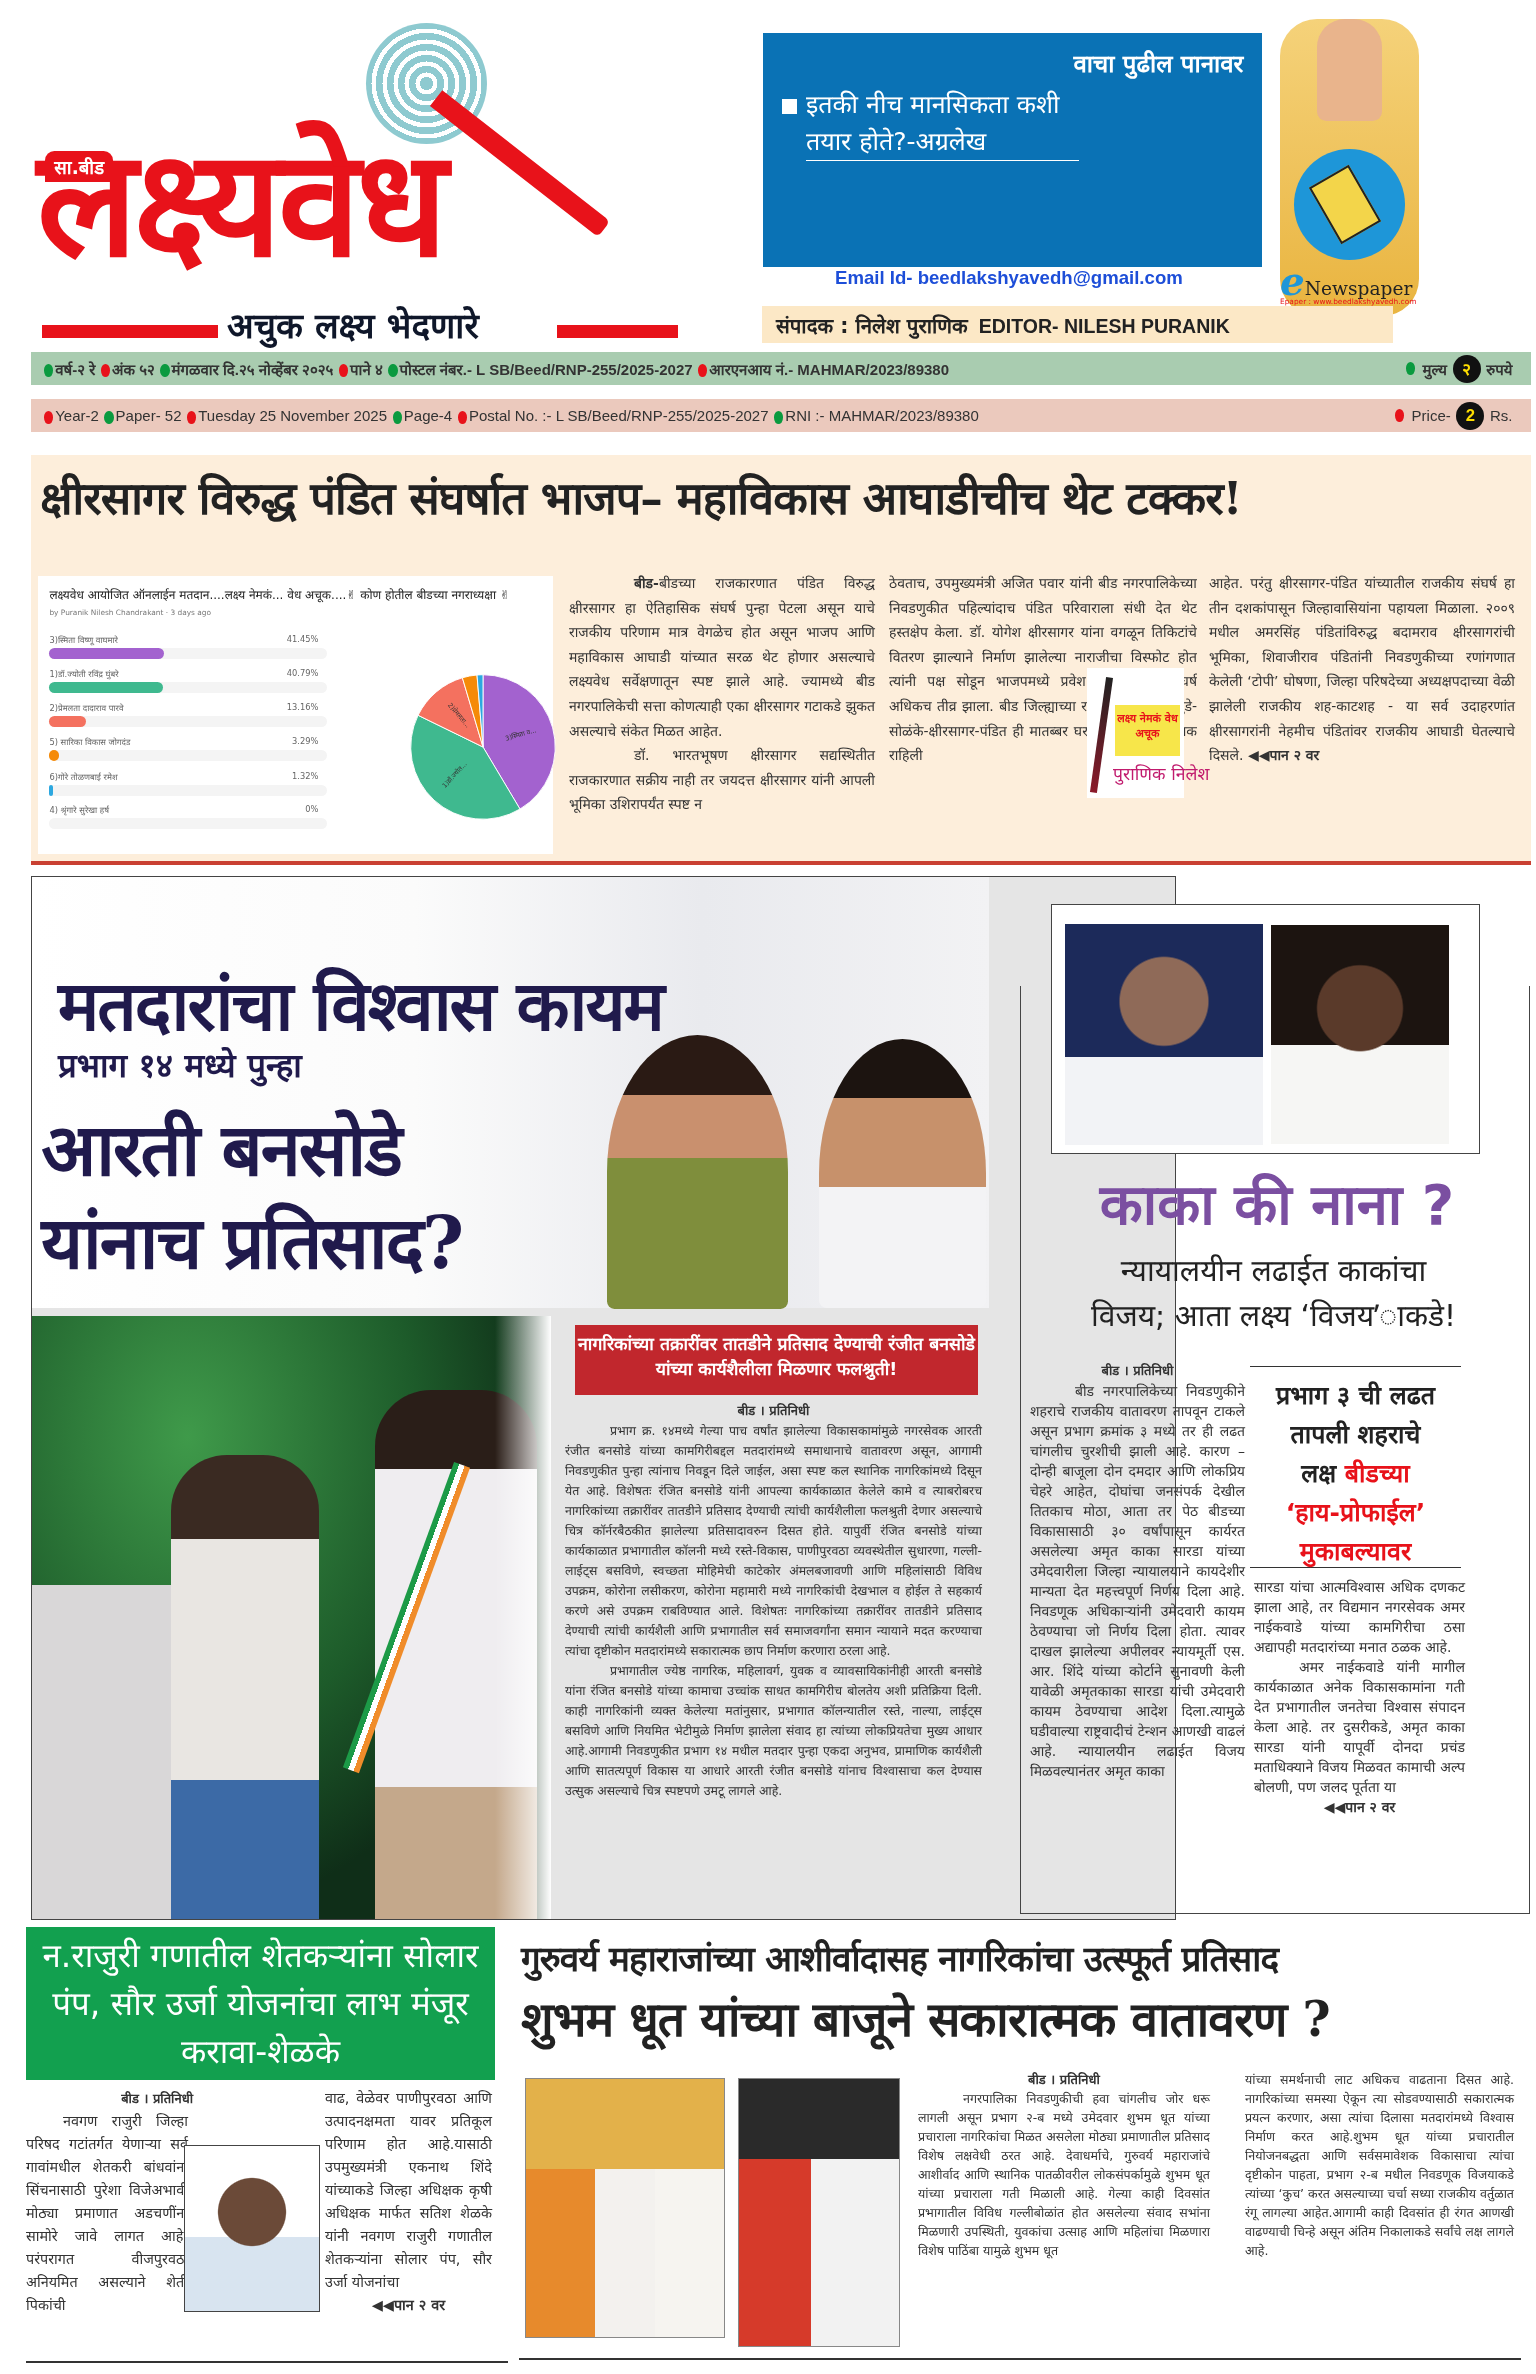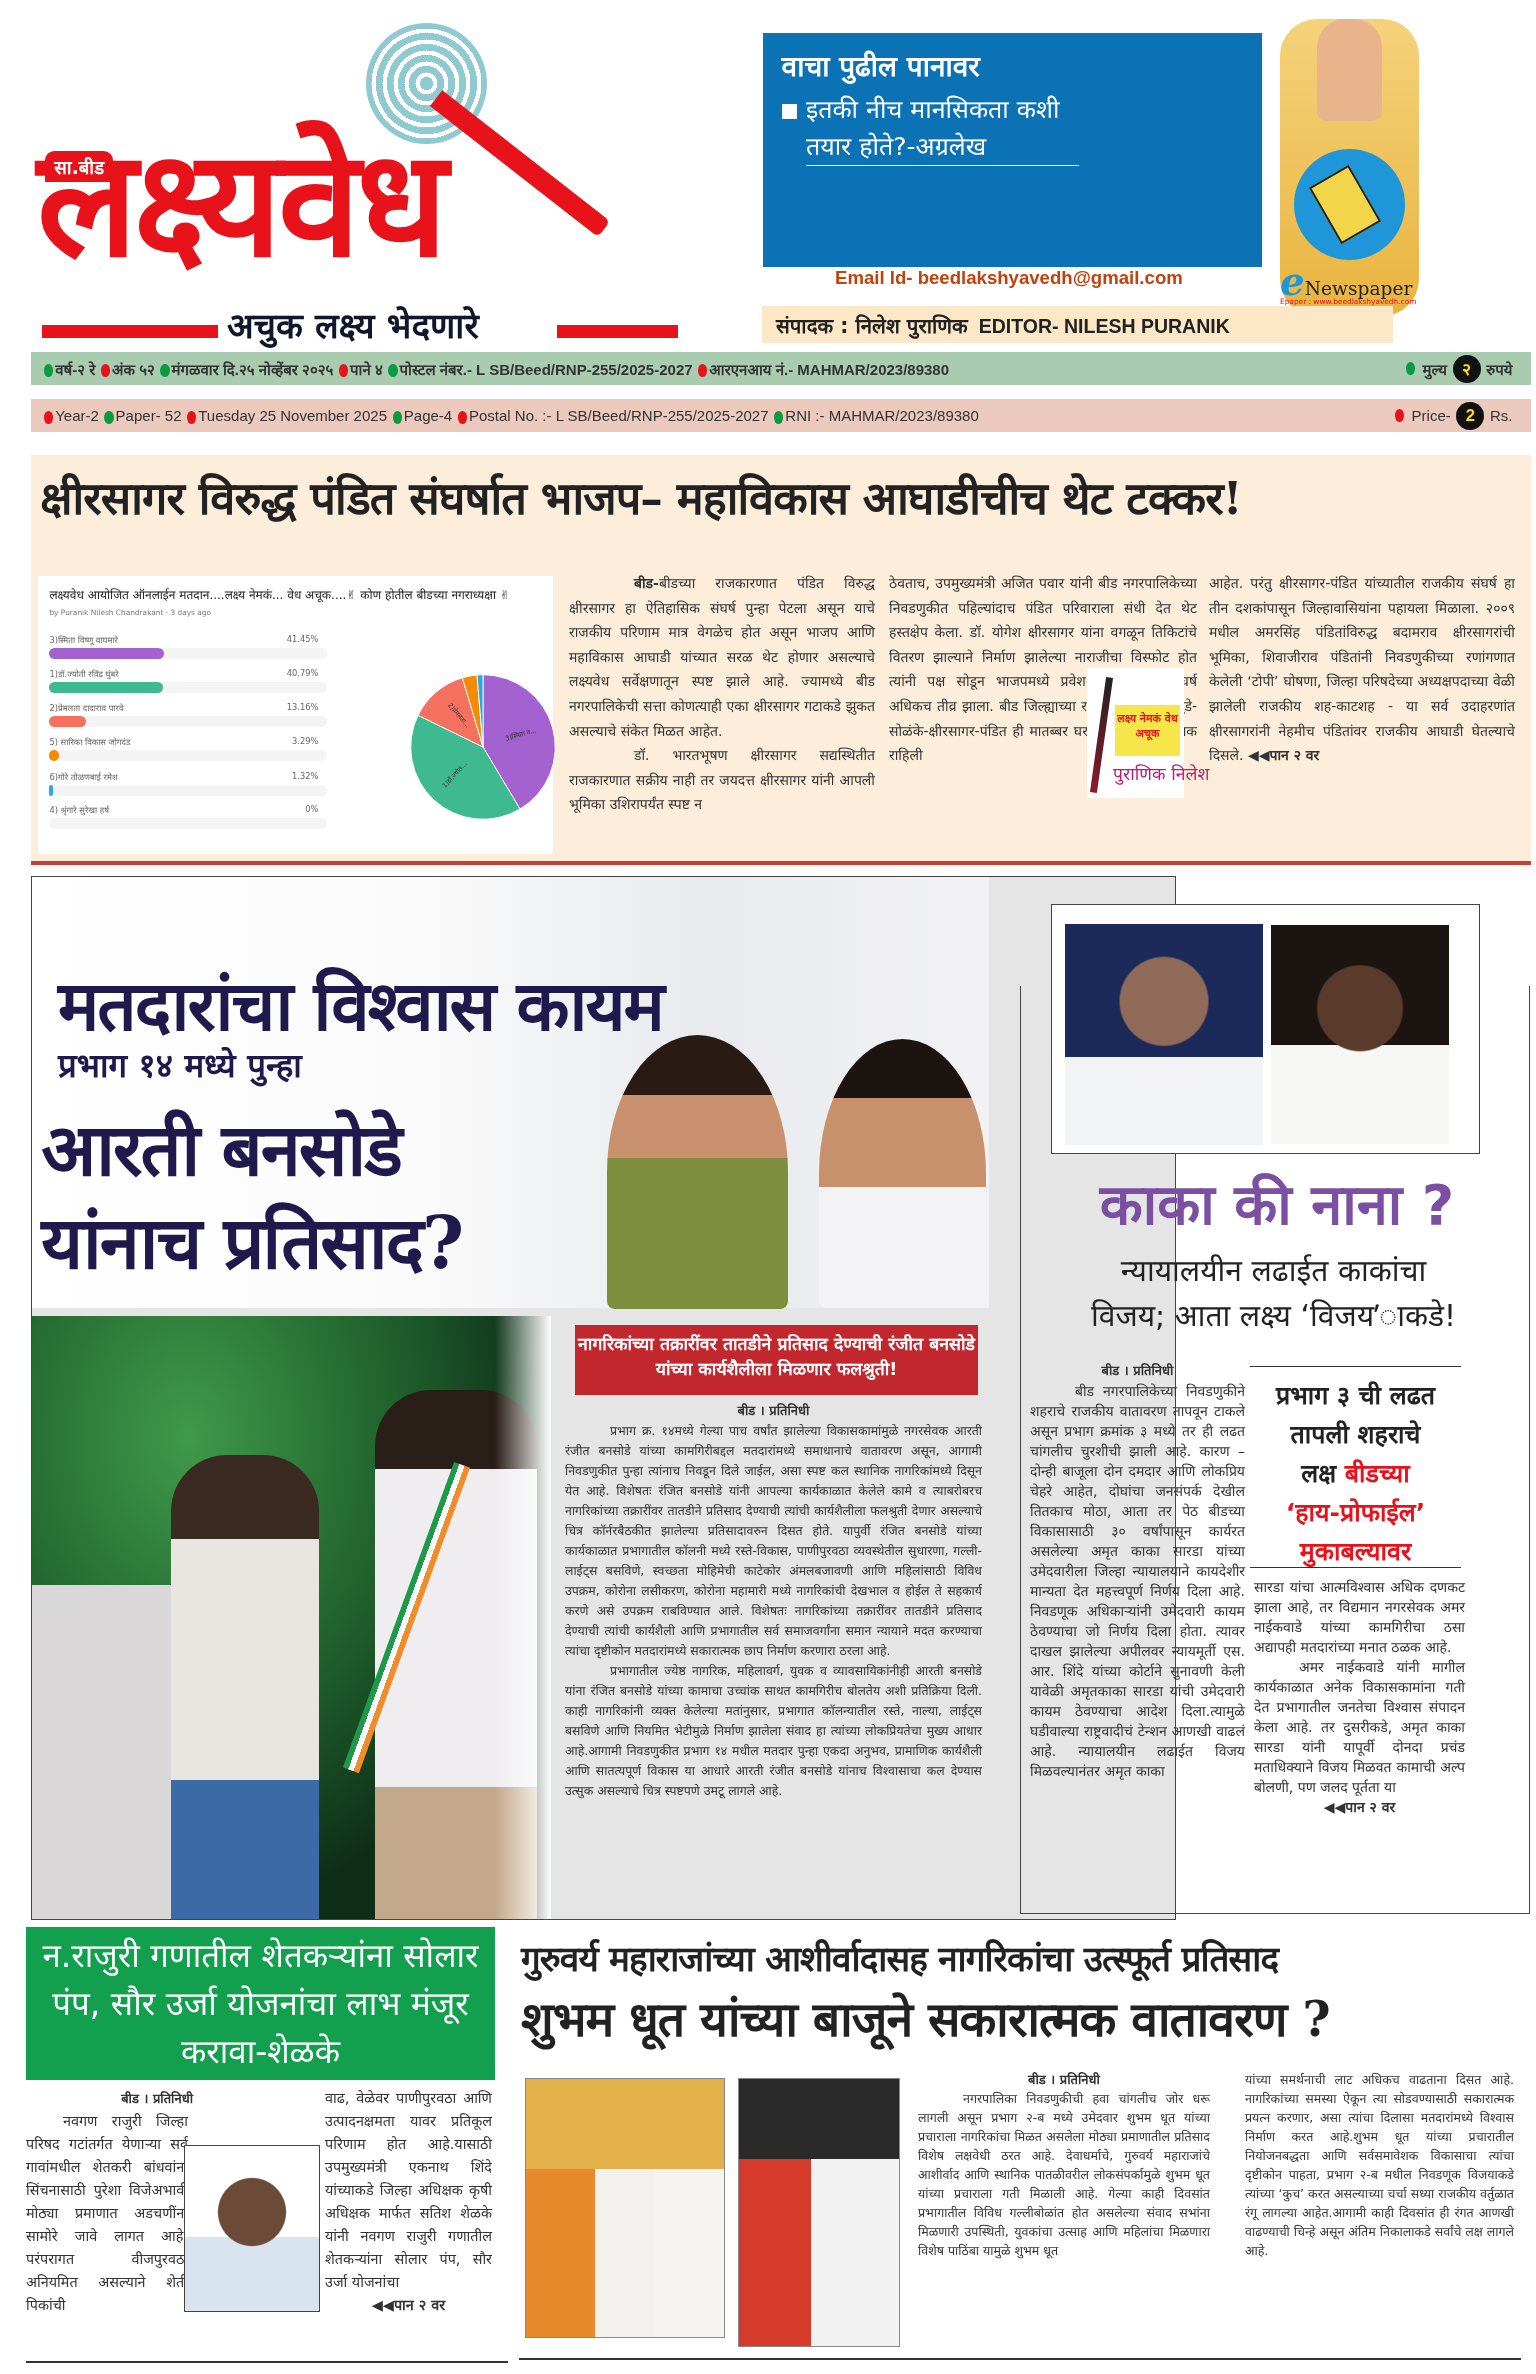--- a/index.html
+++ b/index.html
@@ -6,25 +6,25 @@
 body{width:1536px;height:2375px;background:#fff;font-family:"DejaVu Sans",sans-serif;color:#222;position:relative;overflow:hidden}
 .abs{position:absolute}
 
 .logo-target{left:366px;top:23px;width:121px;height:121px;border-radius:50%;background:repeating-radial-gradient(circle,#8ecad0 0 6.5px,#fff 6.5px 11px)}
 .logo-pen{left:436px;top:88px;width:213px;height:20.4px;background:#e8121a;transform:rotate(38deg);transform-origin:left center;border-radius:0 5.6px 5.6px 0}
 .logo-sub{left:45px;top:151px;background:#e8121a;color:#fff;font-size:18.6px;font-weight:bold;padding:2.8px 9.3px;border-radius:9.3px 9.3px 0 0}
 .logo-main{left:37px;top:130px;font-size:148px;font-weight:bold;color:#e8121a;line-height:1;letter-spacing:-3.7px;font-family:"DejaVu Sans",sans-serif}
 .logo-bar{top:325px;height:13px;background:#e8121a}
 .logo-tag{left:227px;top:301px;font-size:35px;font-weight:bold;color:#0f172a}
 .promo{left:763px;top:33px;width:499px;height:234px;background:#0a72b5;color:#fff;padding:13px 18.6px}
-.promo h2{text-align:left;font-size:28px;font-weight:bold;margin-bottom:7.4px}
+.promo h2{text-align:right;font-size:24px;font-weight:bold;margin-bottom:7.4px}
 .promo .item{display:flex;font-size:25px;line-height:37px}
 .promo .bullet{width:15px;height:15px;background:#fff;margin:13px 9.3px 0 0;flex:none}
 .promo .u{border-bottom:1.9px solid #fff;display:inline-block;padding-right:93px;margin-bottom:5.6px}
-.email{left:835px;top:267px;font-size:18.6px;font-weight:bold;color:#c2410c;font-family:"Liberation Sans",sans-serif}
+.email{left:835px;top:267px;font-size:18.6px;font-weight:bold;color:#1d4ed8;font-family:"Liberation Sans",sans-serif}
 .enews{left:1280px;top:18.6px;width:139px;height:297px;background:linear-gradient(180deg,#f5d27a,#e9b43f);border-radius:37px}
 .enews .hand{position:absolute;left:37px;top:0;width:65px;height:102px;background:#e9b48c;border-radius:28px 28px 9.3px 9.3px}
 .enews .circ{position:absolute;left:14px;top:130px;width:111px;height:111px;border-radius:50%;background:#1e96d8}
 .enews .paper{position:absolute;left:42px;top:153px;width:46px;height:65px;background:#f3d54a;border:2.8px solid #222;transform:rotate(-30deg)}
 .enews .lbl{position:absolute;left:0;top:239px;font-family:"DejaVu Serif",serif;font-size:18.6px;color:#222}
 .enews .lbl b{color:#1e96d8;font-size:39px;font-style:italic}
 .enews .url{position:absolute;left:0;top:278px;font-size:7.4px;color:#e8121a;white-space:nowrap}
 .editor{left:762px;top:306px;width:631px;height:37px;background:#fce8c6;font-weight:bold;font-size:20.4px;padding:4.6px 14px}
 .editor span.en{font-family:"Liberation Sans",sans-serif;font-size:19.5px;margin-left:11px}
 

